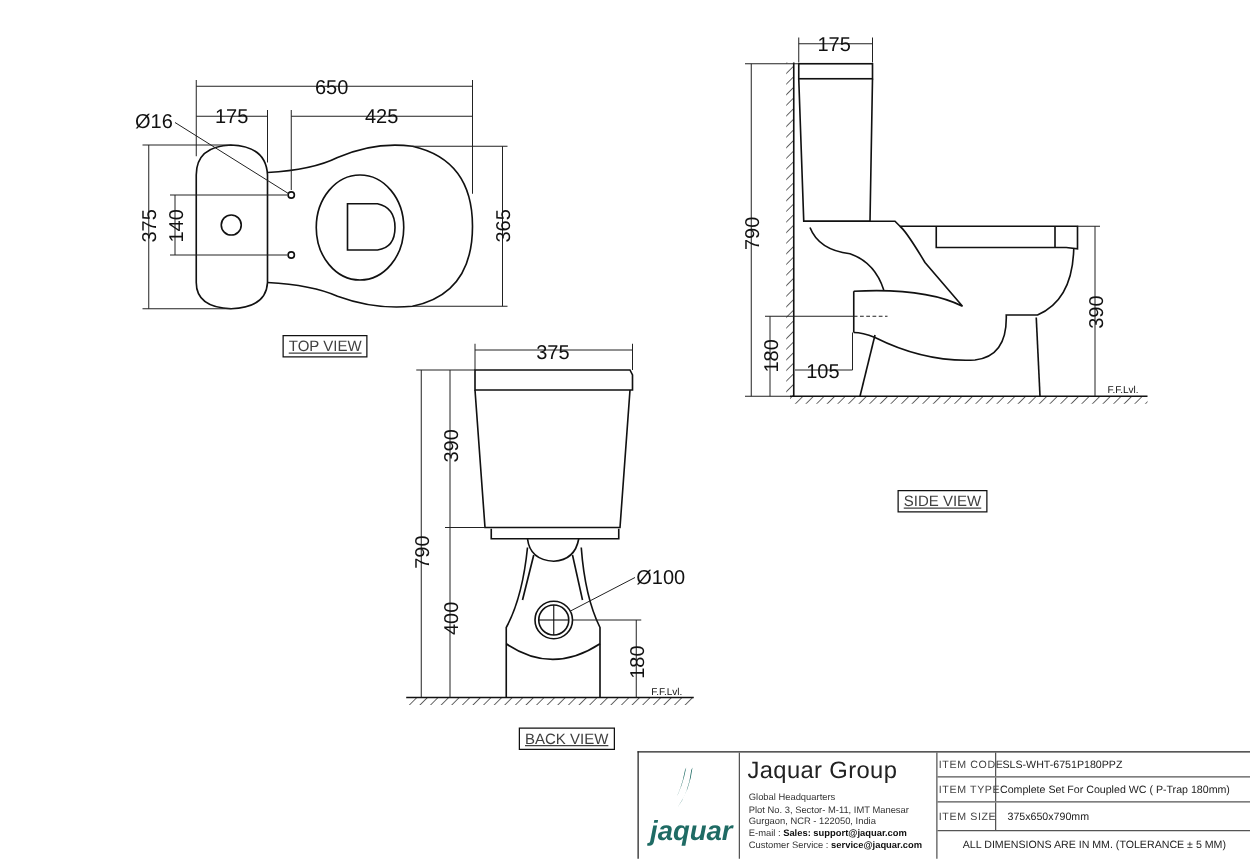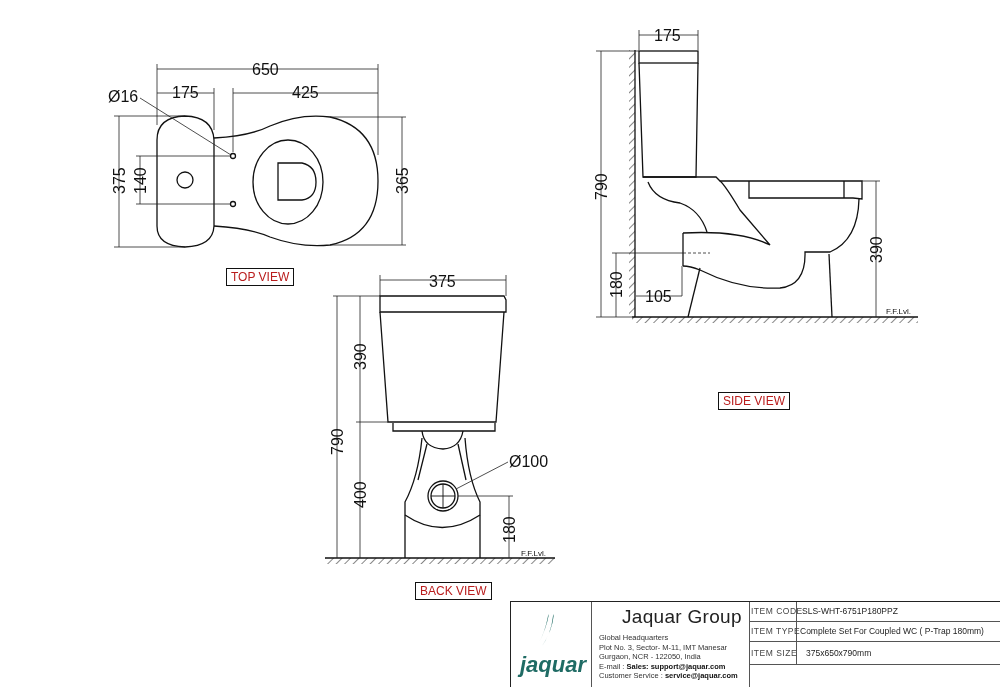--- a/index.html
+++ b/index.html
@@ -1,24 +1,24 @@
 <!DOCTYPE html>
 <html><head>
 <meta charset="utf-8">
 <style>
   html, body { margin:0; padding:0; background:#ffffff; }
   body { width:1000px; height:687px; position:relative; overflow:hidden; font-family:"Liberation Sans", sans-serif; color:#111; }
   #drawing { position:absolute; left:0; top:0; width:1000px; height:687px; }
   .dimtxt { font-family:"Liberation Sans", sans-serif; font-size:16px; fill:#111; }
   .smalltxt { font-family:"Liberation Sans", sans-serif; font-size:8px; fill:#111; }
-  .view-label { position:absolute; border:1.5px solid #111; background:#fff; font-size:12px; padding:1px 4px; line-height:14px; color:#b91c1c; white-space:nowrap; }
+  .view-label { position:absolute; border:1.5px solid #111; background:#fff; font-size:12px; padding:1px 4px; line-height:14px; color:#404040; white-space:nowrap;text-decoration:underline; }
   .title-block { position:absolute; left:510px; top:601px; width:490px; height:86px; border-top:1.5px solid #222; border-left:1.5px solid #222; background:#fff; }
   .tb-logo { position:absolute; left:0; top:0; width:80px; height:86px; border-right:1px solid #555; }
   .tb-company { position:absolute; left:81px; top:0; width:157px; height:86px; border-right:1px solid #555; }
-  .tb-company .name { position:absolute; left:6px; top:4px; font-size:19px; color:#222; letter-spacing:0.3px;margin-left:24px; }
+  .tb-company .name { position:absolute; left:6px; top:4px; font-size:19px; color:#222; letter-spacing:0.3px; }
   .tb-company .addr { position:absolute; left:7px; top:31px; font-size:7.5px; line-height:9.6px; color:#333; white-space:nowrap; }
   .tb-company .addr b { color:#111;margin-top:12px; }
   .tb-items { position:absolute; left:239px; top:0; width:251px; height:86px; }
   .tb-row { position:absolute; left:0; width:251px; height:19px; border-bottom:1px solid #555; font-size:8.5px; color:#222; }
   .tb-row .k { position:absolute; left:0; top:0; width:45px; height:19px; border-right:1px solid #555; line-height:19px; padding-left:1px; letter-spacing:0.5px; white-space:nowrap; color:#444; }
   .tb-row .v { position:absolute; left:52px; top:0; line-height:19px; white-space:nowrap; }
   .tb-note { position:absolute; left:0; top:63px; width:251px; text-align:center; font-size:8.5px; line-height:20px; color:#222; white-space:nowrap; }
 </style>
 </head>
 <body>
@@ -220,14 +220,15 @@
       <span class="v">SLS-WHT-6751P180PPZ</span>
     </div>
     <div class="tb-row" style="top:20px;">
       <span class="k">ITEM  TYPE</span>
       <span class="v" style="left:50px;">Complete Set For Coupled WC ( P-Trap 180mm)</span>
     </div>
     <div class="tb-row" style="top:40px; height:22px;">
       <span class="k" style="height:22px; line-height:22px;">ITEM  SIZE</span>
       <span class="v" style="line-height:22px; left:56px;">375x650x790mm</span>
     </div>
+    <div class="tb-note">ALL DIMENSIONS ARE IN MM. (TOLERANCE ± 5 MM)</div>
   </div>
 </div>
 
 </body></html>

